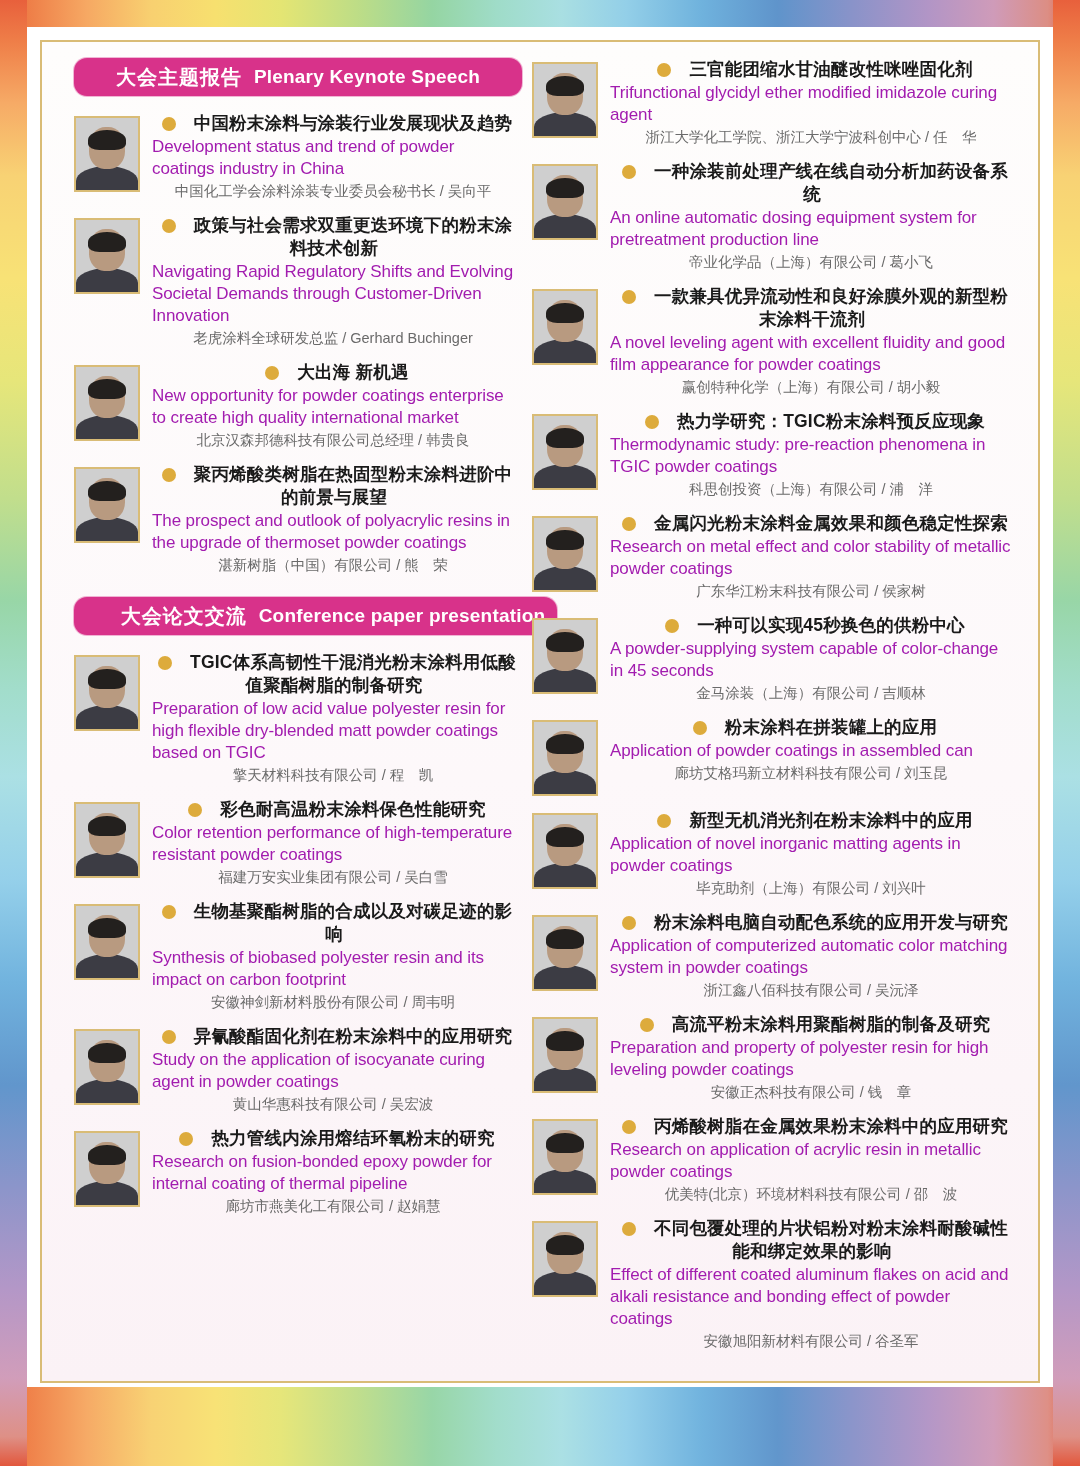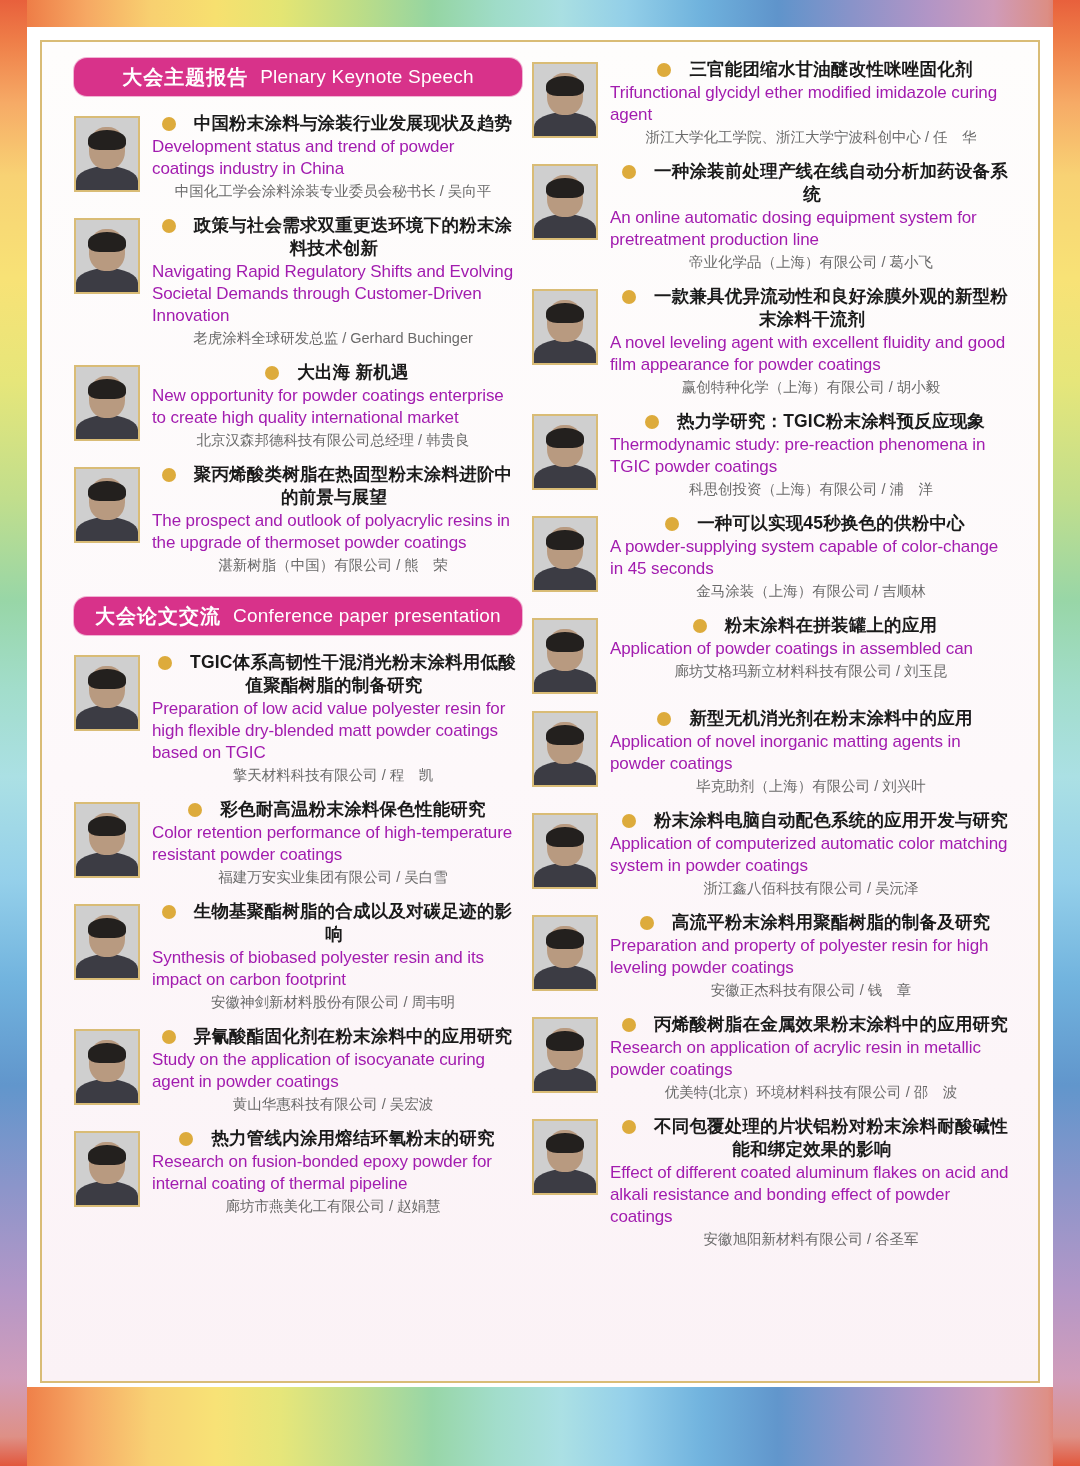--- a/index.html
+++ b/index.html
@@ -94,23 +94,23 @@
     justify-content:center;
     margin:0 0 16px 0;
     width:448px;
     box-shadow:0 0 0 1px rgba(216,50,138,.35);
     border-radius:13px;
   }
   .section-bar .cn{
     color:#ffffff;font-weight:bold;font-size:20px;letter-spacing:1px;
   }
   .section-bar .en{
-    color:#ffffff;font-size:19px;margin-left:12px;letter-spacing:.2px;
-  }
-  .section-bar.second{margin-top:22px;}
+    color:#ffffff;font-size:19px;margin-left:12px;letter-spacing:.2px;font-weight:bold;
+  }
+  .section-bar.second{margin-top:22px;padding-left:35px;}
 
   
   .entry{
     display:flex;
     align-items:flex-start;
     margin-bottom:13px;
   }
   .photo{
     width:66px;height:76px;
     flex:0 0 66px;
@@ -369,20 +369,32 @@
             <div class="head"></div>
             <div class="hair"></div>
           </div>
         <div class="etext">
           <div class="ttl-cn"><span class="dot"></span><span>热力学研究：TGIC粉末涂料预反应现象</span></div>
           <div class="ttl-en">Thermodynamic study: pre-reaction phenomena in TGIC powder coatings</div>
           <div class="affil">科思创投资（上海）有限公司 / 浦　洋</div>
         </div>
       </div>
 
+      <div class="entry">
+        <div class="photo">
+            <div class="body"></div>
+            <div class="head"></div>
+            <div class="hair"></div>
+          </div>
+        <div class="etext">
+          <div class="ttl-cn"><span class="dot"></span><span>金属闪光粉末涂料金属效果和颜色稳定性探索</span></div>
+          <div class="ttl-en">Research on metal effect and color stability of metallic powder coatings</div>
+          <div class="affil">广东华江粉末科技有限公司 / 侯家树</div>
+        </div>
+      </div>
 
       <div class="entry">
         <div class="photo">
             <div class="body"></div>
             <div class="head"></div>
             <div class="hair"></div>
           </div>
         <div class="etext">
           <div class="ttl-cn"><span class="dot"></span><span>一种可以实现45秒换色的供粉中心</span></div>
           <div class="ttl-en">A powder-supplying system capable of color-change in 45 seconds</div>

